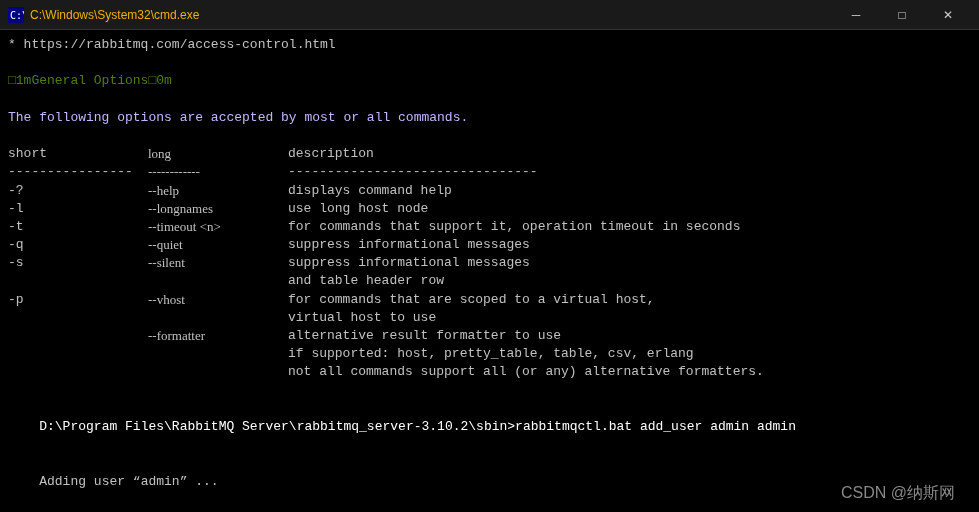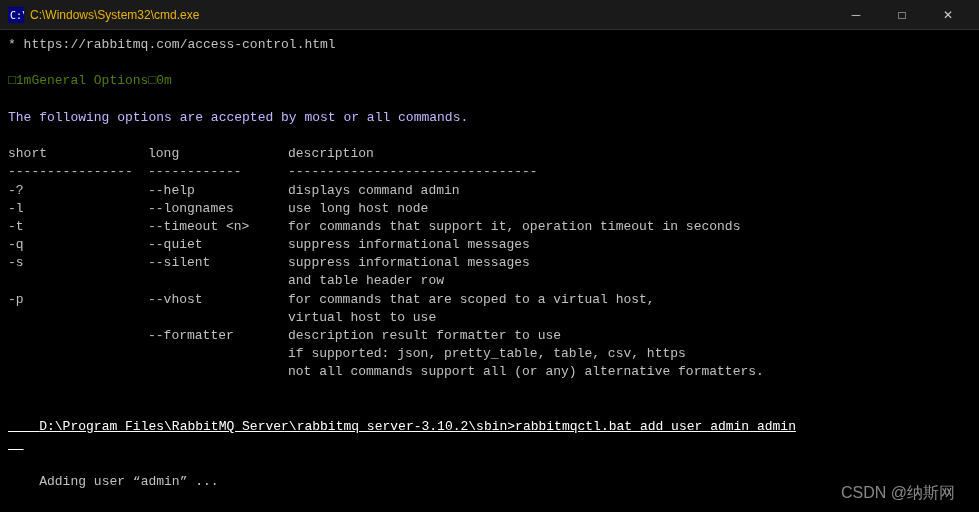--- a/index.html
+++ b/index.html
@@ -64,21 +64,20 @@
       color: #c0c0c0;
     }
 
     .line { white-space: pre; }
     .line.url { color: #c0c0c0; }
     .line.intro { color: #c4b5fd; }
 
     .cmd-input-line {
       color: #fff;
       white-space: pre;
-      text-decoration: underline;
     }
     .cmd-output-line {
       color: #c0c0c0;
       white-space: pre;
     }
     @keyframes blink {
       0%, 100% { opacity: 1; }
       50% { opacity: 0; }
     }
 
@@ -88,21 +87,21 @@
       right: 24px;
       color: #888;
       font-size: 16px;
       font-family: Liberation Sans, sans-serif;
     }
     .table-row-item {
       display: flex;
       white-space: pre;
     }
     .col-short { width: 140px; min-width: 140px; }
-    .col-long { width: 140px; min-width: 140px; }
+    .col-long { width: 140px; min-width: 140px; font-family: Liberation Serif, serif; }
     .col-desc { flex: 1; }
 
     .divider-line { color: #c0c0c0; white-space: pre; }
 
     .section-header-line {
       color: #4d7c0f;
       white-space: pre;
     }
   </style>
 </head>
@@ -138,30 +137,30 @@
     <span class="col-desc">description</span>
   </div>
 
   <div class="table-row-item divider-line">
     <span class="col-short">----------------</span>
     <span class="col-long">------------</span>
     <span class="col-desc">--------------------------------</span>
   </div>
 
   <div id="table-rows-container">
-      <div class="table-row-item"><span class="col-short">-?</span><span class="col-long">--help</span><span class="col-desc">displays command admin</span></div>
+      <div class="table-row-item"><span class="col-short">-?</span><span class="col-long">--help</span><span class="col-desc">displays command help</span></div>
       <div class="table-row-item"><span class="col-short">-l</span><span class="col-long">--longnames</span><span class="col-desc">use long host node</span></div>
       <div class="table-row-item"><span class="col-short">-t</span><span class="col-long">--timeout &lt;n&gt;</span><span class="col-desc">for commands that support it, operation timeout in seconds</span></div>
       <div class="table-row-item"><span class="col-short">-q</span><span class="col-long">--quiet</span><span class="col-desc">suppress informational messages</span></div>
       <div class="table-row-item"><span class="col-short">-s</span><span class="col-long">--silent</span><span class="col-desc">suppress informational messages</span></div>
       <div class="table-row-item"><span class="col-short"></span><span class="col-long"></span><span class="col-desc">and table header row</span></div>
       <div class="table-row-item"><span class="col-short">-p</span><span class="col-long">--vhost</span><span class="col-desc">for commands that are scoped to a virtual host,</span></div>
       <div class="table-row-item"><span class="col-short"></span><span class="col-long"></span><span class="col-desc">virtual host to use</span></div>
-      <div class="table-row-item"><span class="col-short"></span><span class="col-long">--formatter</span><span class="col-desc">description result formatter to use</span></div>
-      <div class="table-row-item"><span class="col-short"></span><span class="col-long"></span><span class="col-desc">if supported: json, pretty_table, table, csv, https</span></div>
+      <div class="table-row-item"><span class="col-short"></span><span class="col-long">--formatter</span><span class="col-desc">alternative result formatter to use</span></div>
+      <div class="table-row-item"><span class="col-short"></span><span class="col-long"></span><span class="col-desc">if supported: host, pretty_table, table, csv, erlang</span></div>
       <div class="table-row-item"><span class="col-short"></span><span class="col-long"></span><span class="col-desc">not all commands support all (or any) alternative formatters.</span></div>
     </div>
 
   <div class="line">&nbsp;</div>
 
   <div class="cmd-input-line">
     <span>D:\Program Files\RabbitMQ Server\rabbitmq_server-3.10.2\sbin&gt;rabbitmqctl.bat add_user admin admin</span>
   </div>
 
   <div class="cmd-output-line">

